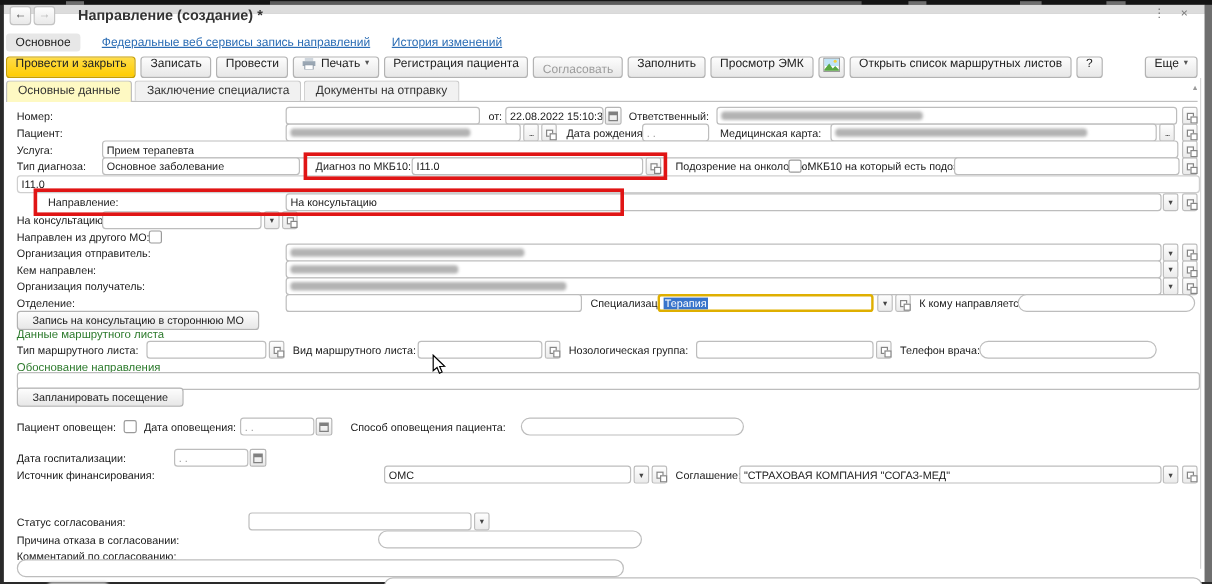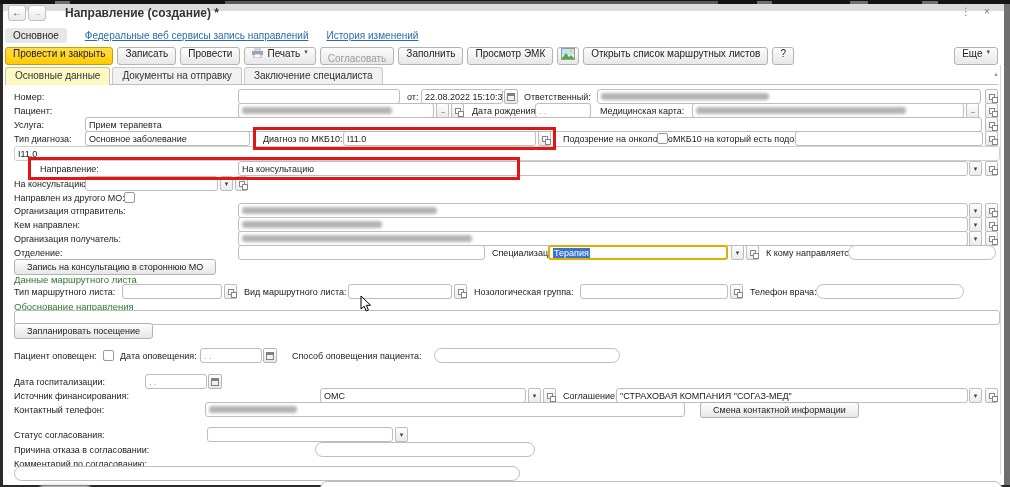--- a/index.html
+++ b/index.html
@@ -122,20 +122,23 @@
       </button>
     <button class="tbtn">
       <svg width="11" height="10">
           <rect x="2" y="0" width="7" height="3" fill="#cfd6dd"></rect>
           <rect x="0" y="3" width="11" height="4" fill="#9aa7b4"></rect>
           <rect x="2" y="6" width="7" height="4" fill="#ffffff" stroke="#8b98a5" stroke-width="0.8"></rect>
         </svg>
       <span>Печать</span>
       <span class="caret">▾</span>
     </button>
+    <button class="tbtn">
+        <span>Регистрация пациента</span>
+      </button>
     <button class="tbtn dis">
       <svg width="11" height="9">
           <path d="M1 5 C3 1,6 1,7 3 L10 1 L8 6 C5 9,2 8,1 5Z" fill="#b9b9b9"></path>
         </svg>
       <span>Согласовать</span>
     </button>
     <button class="tbtn">
         <span>Заполнить</span>
       </button>
     <button class="tbtn">
@@ -156,22 +159,22 @@
         <span>?</span>
       </button>
     <button class="tbtn more-btn">
       <span>Еще</span>
       <span class="caret">▾</span>
     </button>
   </div>
 
   <div class="ftabs">
     <span class="ftab active">Основные данные</span>
+    <span class="ftab">Заключение специалиста</span>
     <span class="ftab">Документы на отправку</span>
-    <span class="ftab">Заключение специалиста</span>
   </div>
 
   <div class="form">
 
     <div class="row" style="top:89px">
       <span class="L" style="left:14px">Номер:</span>
       <span class="fld" style="left:238px;width:162px"></span>
       <span class="L" style="left:407px">от:</span>
       <span class="fld" style="left:421px;width:82px">
           <span class="v">22.08.2022 15:10:38</span>
@@ -367,29 +370,20 @@
       <span class="mini" style="left:528px">▾</span>
       <span class="chain" style="left:543px"></span>
       <span class="L" style="left:563px">Соглашение:</span>
       <span class="fld" style="left:616px;width:352px">
           <span class="v">"СТРАХОВАЯ КОМПАНИЯ "СОГАЗ-МЕД"</span>
         </span>
       <span class="mini" style="left:969px">▾</span>
       <span class="chain" style="left:985px"></span>
     </div>
 
-    <div class="row" style="top:402px">
-      <span class="L" style="left:14px">Контактный телефон:</span>
-      <span class="fld" style="left:205px;width:480px">
-          <span class="blob" style="width:88px"></span>
-        </span>
-      <button class="fbtn" style="left:700px;position:absolute">
-          <span>Смена контактной информации</span>
-        </button>
-    </div>
 
     <div class="row" style="top:427px">
       <span class="L" style="left:14px">Статус согласования:</span>
       <span class="fld" style="left:207px;width:186px"></span>
       <span class="mini" style="left:395px">▾</span>
     </div>
 
     <div class="row" style="top:442px">
       <span class="L" style="left:14px">Причина отказа в согласовании:</span>
       <span class="fld round" style="left:315px;width:220px"></span>

